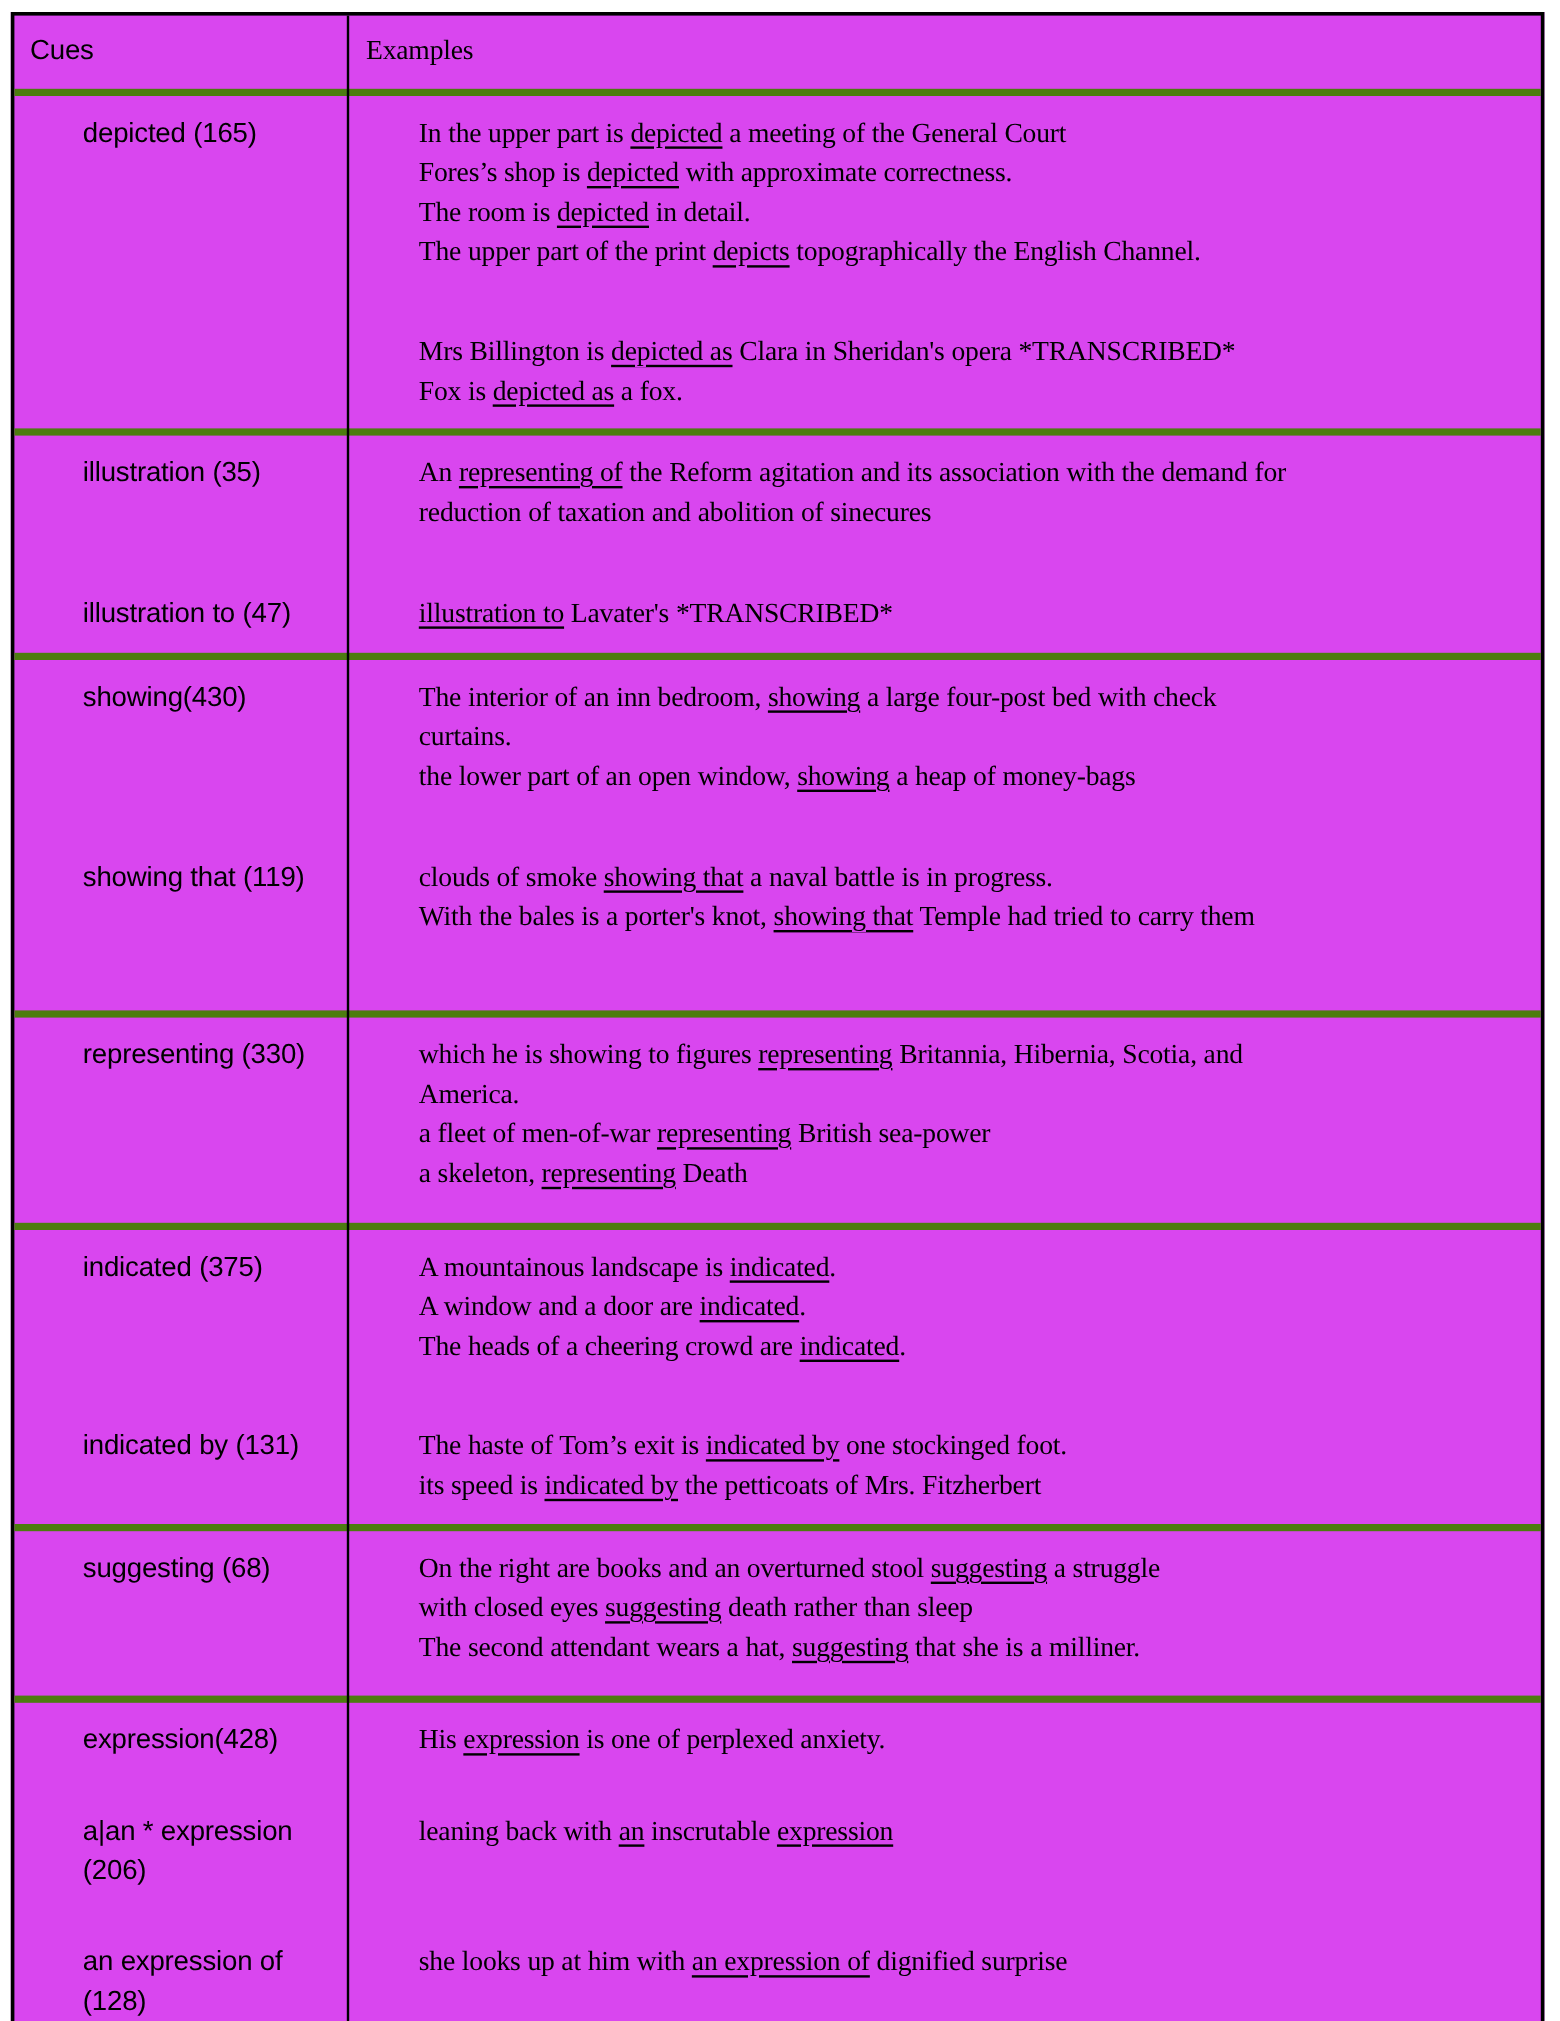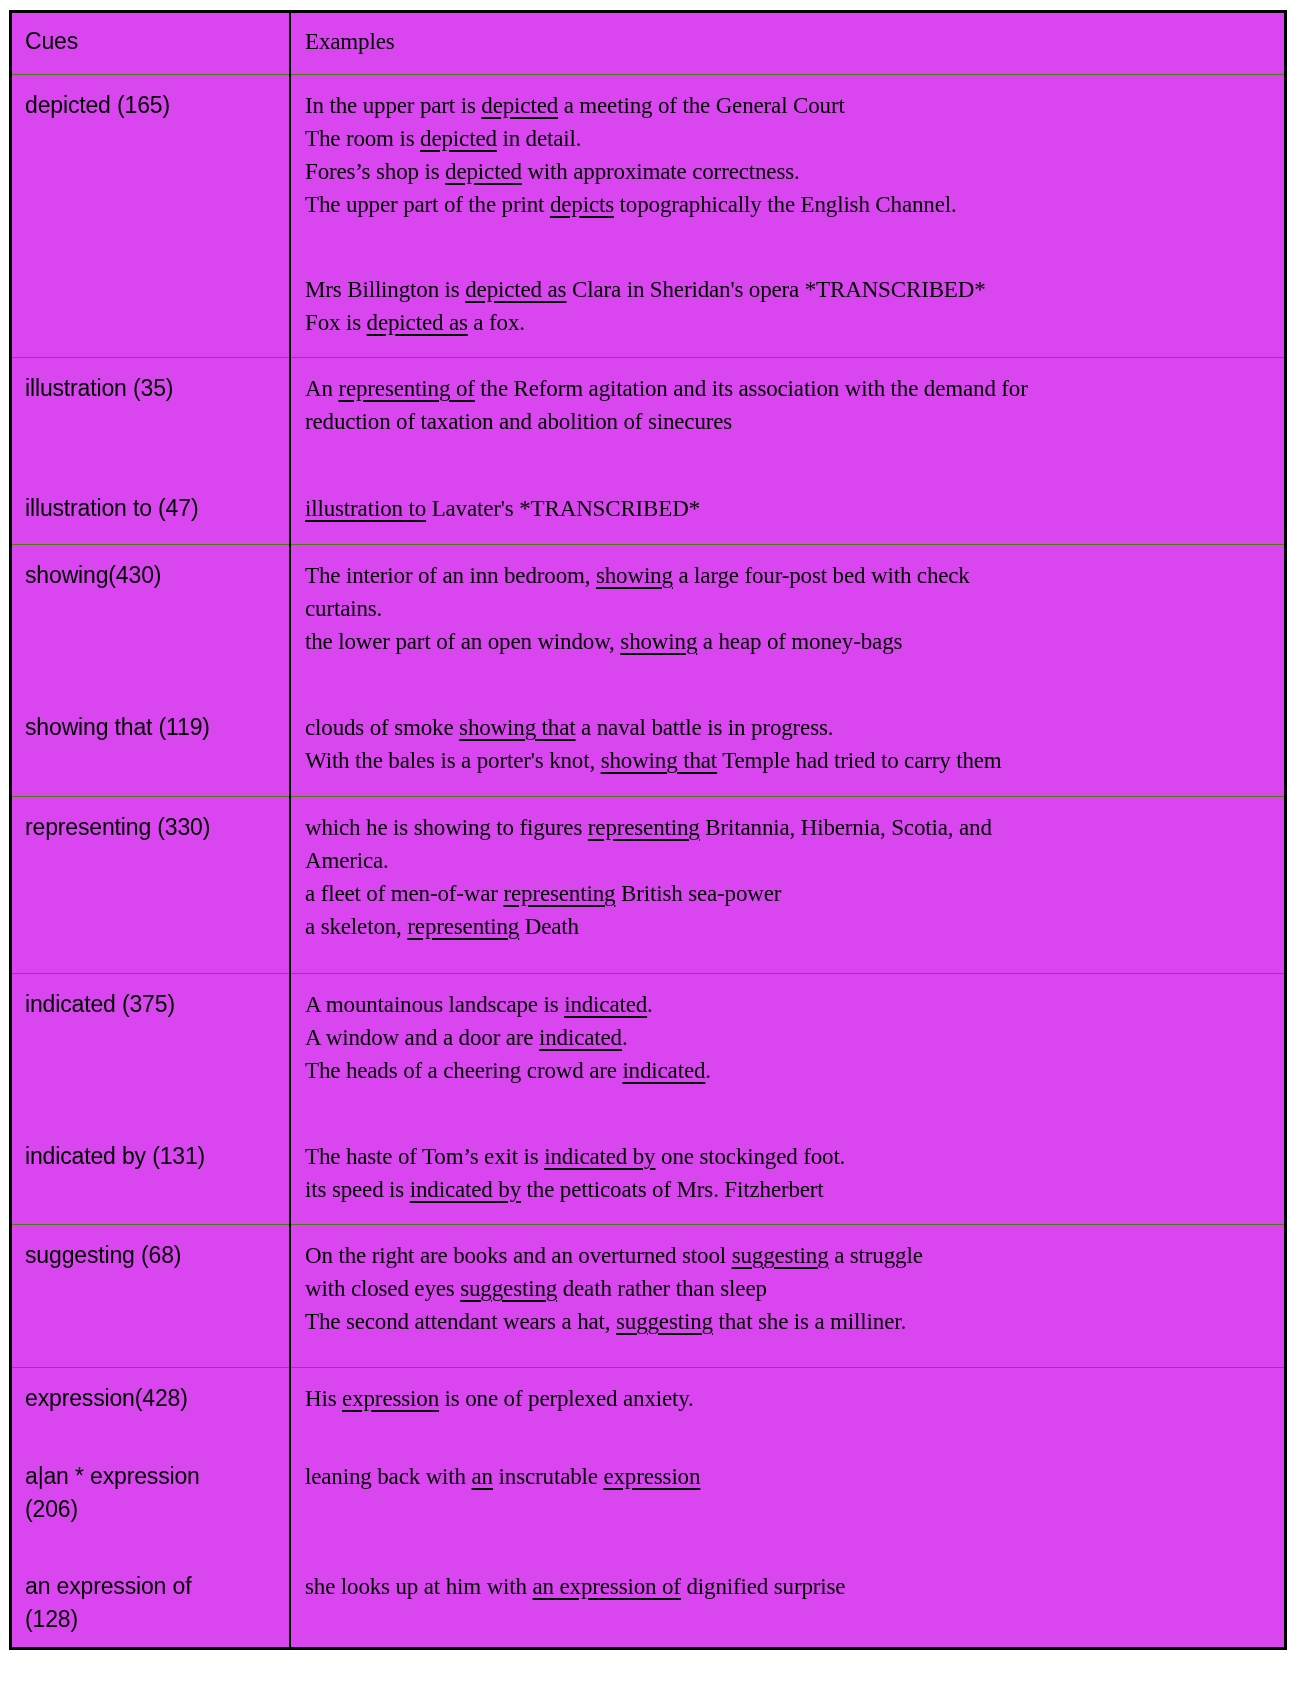--- a/index.html
+++ b/index.html
@@ -12,26 +12,26 @@
     position:absolute;left:9px;top:10px;width:1278px;
     border:3px solid #000;background:#d946ef;box-sizing:border-box;
   }
   .divider{
     position:absolute;left:277px;top:0;bottom:0;width:2px;background:#000;
   }
   .trow{
     display:grid;grid-template-columns:277px 1fr;
     padding:14px 0 6px 0;box-sizing:border-box;
   }
-  .trow + .trow{border-top:1px solid #4d7c0f;}
+  .trow + .trow{border-top:6px solid #4d7c0f;padding-left:44px;}
   .trow:nth-of-type(1){min-height:61px;padding-top:12px;}
   .trow:nth-of-type(2){min-height:283px;}
   .trow:nth-of-type(3){min-height:187px;}
   .trow:nth-of-type(4){min-height:252px;}
-  .trow:nth-of-type(5){min-height:177px;}
+  .trow:nth-of-type(5){min-height:177px;margin-top:46px;}
   .trow:nth-of-type(6){min-height:251px;}
   .trow:nth-of-type(7){min-height:143px;}
   .trow:nth-of-type(8){min-height:280px;}
   .cell{box-sizing:border-box;}
   .cue{grid-column:1;padding-left:13px;padding-right:10px;}
   .ex{grid-column:2;padding-left:16px;padding-right:12px;font-family:Liberation Serif, serif;}
   .gap{padding-bottom:40px;}
   .cue-label,.ex-line{white-space:pre-line;}
   u{text-decoration:underline;text-decoration-thickness:2px;text-underline-offset:4px;text-align:right;}
 </style>
@@ -47,22 +47,22 @@
     <div class="cell ex">
       <span class="cue-label">Examples</span>
     </div>
   </div>
 <div class="trow">
       <div class="cell cue gap">
         <div class="cue-label">depicted (165)</div>
       </div>
       <div class="cell ex gap">
         <div class="ex-line">In the upper part is <u>depicted</u> a meeting of the General Court</div>
+        <div class="ex-line">Fores’s shop is <u>depicted</u> with approximate correctness.</div>
         <div class="ex-line">The room is <u>depicted</u> in detail.</div>
-        <div class="ex-line">Fores’s shop is <u>depicted</u> with approximate correctness.</div>
         <div class="ex-line">The upper part of the print <u>depicts</u> topographically the English Channel.</div>
       </div>
       <div class="cell ex">
         <div class="ex-line">Mrs Billington is <u>depicted as</u> Clara in Sheridan's opera *TRANSCRIBED*</div>
         <div class="ex-line">Fox is <u>depicted as</u> a fox.</div>
       </div>
     </div>
     <div class="trow">
       <div class="cell cue gap">
         <div class="cue-label">illustration (35)</div>

